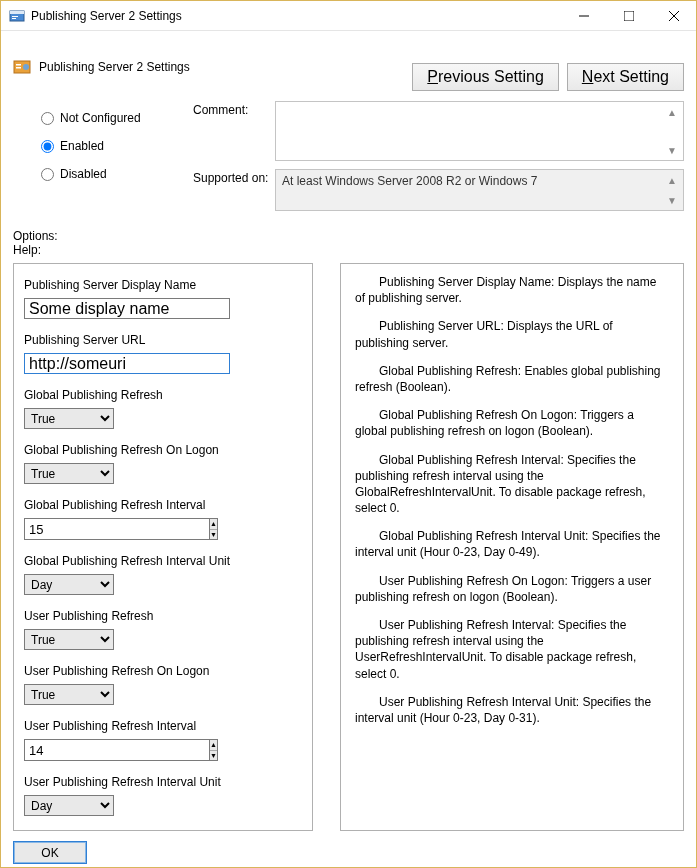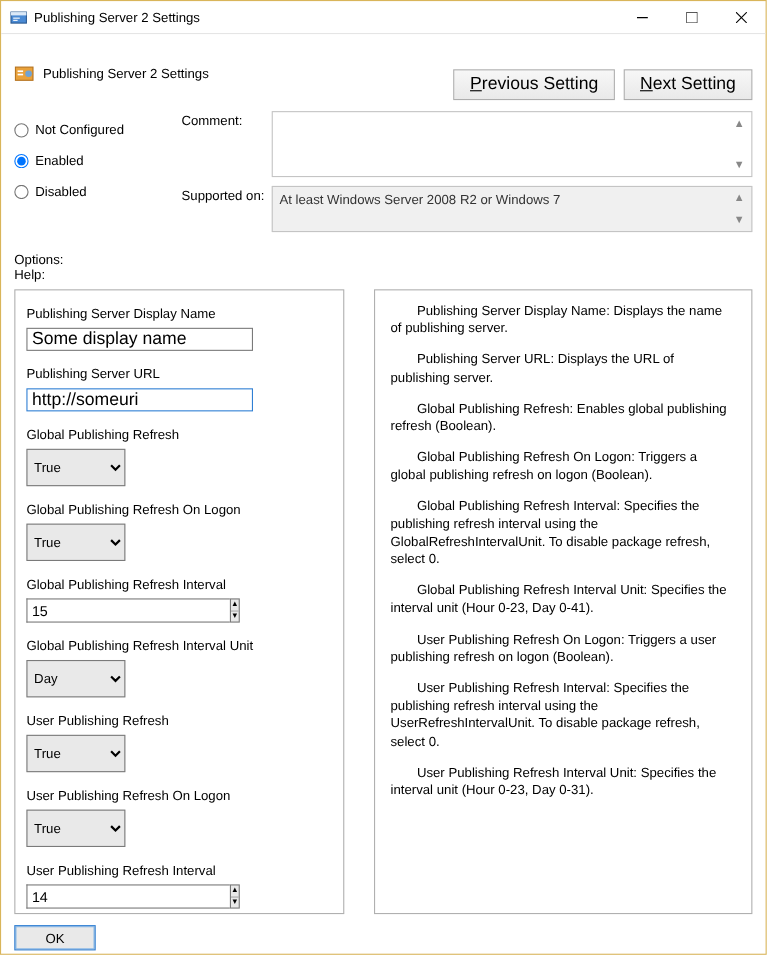--- a/index.html
+++ b/index.html
@@ -54,20 +54,21 @@
     cursor:default;
     margin-top:20px;
   }
   .navbtn .u { text-decoration: underline; }
 
   
   .top-config {
     display:flex;
     padding: 4px 12px 6px 12px;
     gap: 12px;
+    margin-left: 28px;
   }
   .radios { width: 140px; padding-top:4px;}
   .radio-row { display:flex; align-items:center; margin: 6px 0 14px 0; }
   .radio-row input { margin:0 6px 0 0;}
   .rightcol { flex:1; }
   .label-pair { display:flex; margin-bottom:8px; }
   .label-pair .lbl { width: 82px; padding-top:2px;}
   .textarea-like {
     flex:1;
     border:1px solid #c4c4c4;
@@ -115,21 +116,21 @@
 
   .field-lbl { margin: 4px 0 6px 0; }
   .txt-input {
     width: 206px; height:21px;
     border:1px solid #7a7a7a;
     padding: 2px 4px; font-size:16px;
     background:#fff;
   }
   .txt-input.focused { border:1px solid #2f7fd4; }
   .sel {
-    width: 90px; height:34px;
+    width: 90px; height:21px;
     border:1px solid #7a7a7a;
     background: #e9e9e9;
     font-size:12px;
     padding:0 2px;
   }
   .spinner {
     display:flex; width:110px; height:22px;
   }
   .spinner input {
     flex:1; border:1px solid #7a7a7a; border-right:none;
@@ -297,21 +298,21 @@
     <div class="field-lbl">User Publishing Refresh Interval Unit</div>
     <select class="sel"><option>Day</option></select>
   </div>
 
   <div class="help-panel">
     <p>Publishing Server Display Name: Displays the name of publishing server.</p>
     <p>Publishing Server URL: Displays the URL of publishing server.</p>
     <p>Global Publishing Refresh: Enables global publishing refresh (Boolean).</p>
     <p>Global Publishing Refresh On Logon: Triggers a global publishing refresh on logon (Boolean).</p>
     <p>Global Publishing Refresh Interval: Specifies the publishing refresh interval using the GlobalRefreshIntervalUnit. To disable package refresh, select 0.</p>
-    <p>Global Publishing Refresh Interval Unit: Specifies the interval unit (Hour 0-23, Day 0-41).</p>
+    <p>Global Publishing Refresh Interval Unit: Specifies the interval unit (Hour 0-23, Day 0-49).</p>
     <p>User Publishing Refresh On Logon: Triggers a user publishing refresh on logon (Boolean).</p>
     <p>User Publishing Refresh Interval: Specifies the publishing refresh interval using the UserRefreshIntervalUnit. To disable package refresh, select 0.</p>
     <p>User Publishing Refresh Interval Unit: Specifies the interval unit (Hour 0-23, Day 0-31).</p>
   </div>
 </div>
 
 <div class="bottom-row">
   <button class="dlgbtn default">OK</button>
   <button class="dlgbtn">Cancel</button>
   <button class="dlgbtn">Apply</button>

